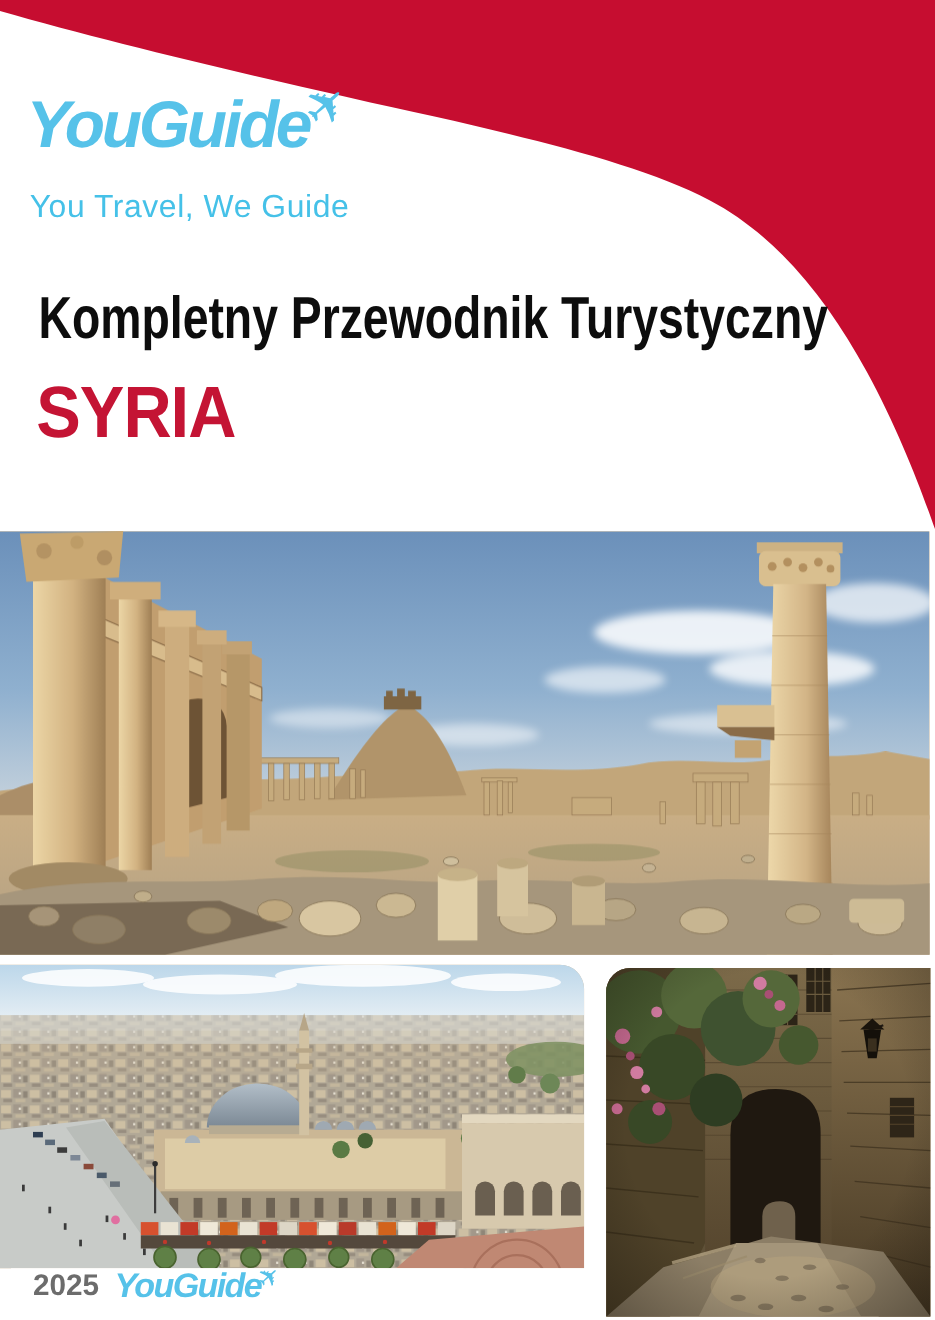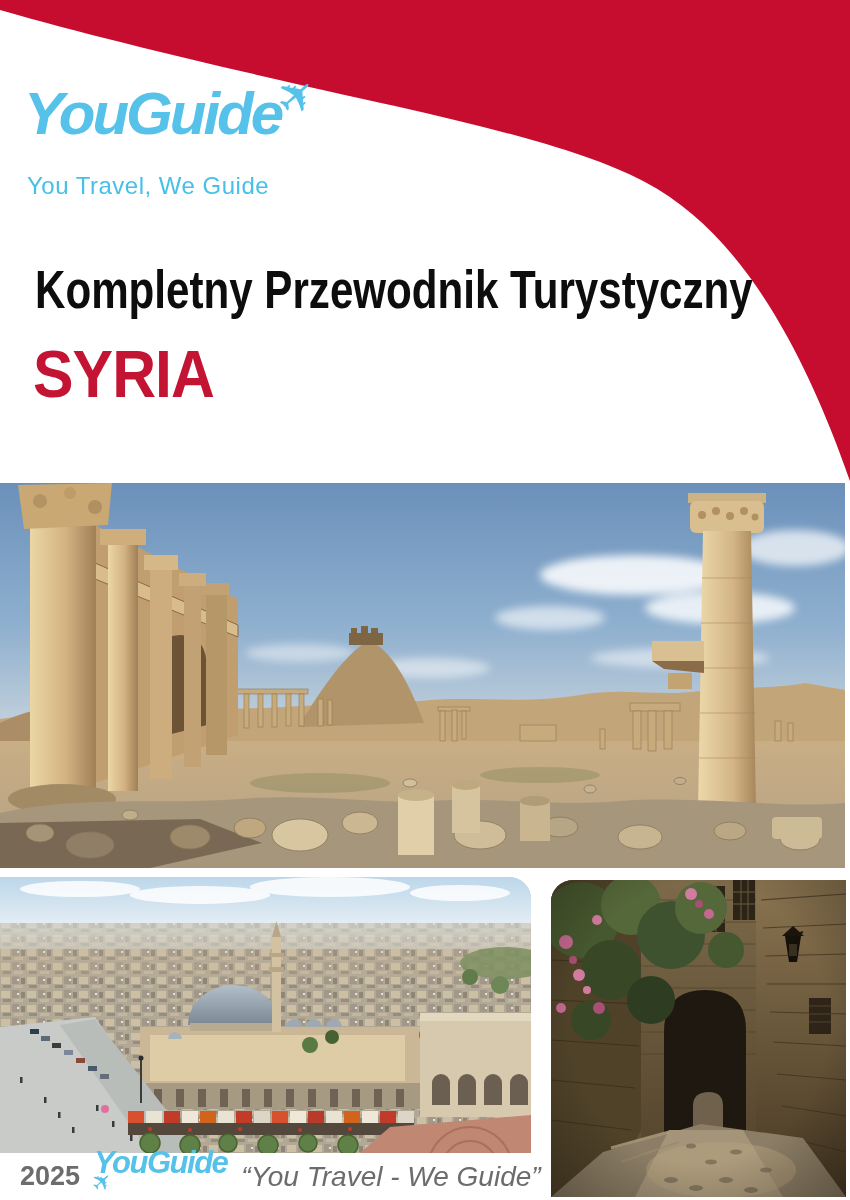--- a/index.html
+++ b/index.html
@@ -12,41 +12,41 @@
   .brand{position:absolute; left:24px; top:84px; white-space:nowrap;}
   .logo-text{
     font-family:Liberation Sans, sans-serif; font-style:italic; font-weight:bold;
     font-size:60px; letter-spacing:-3px; color:#56c2e9; line-height:1;
   }
   .plane{
     display:inline-block; color:#56c2e9; font-size:46px; font-style:normal;
     transform:translate(-4px,-22px) rotate(-42deg);
   }
   .tagline{
-    position:absolute; left:27px; top:172px; font-size:24px; color:#45c1e8;
+    position:absolute; left:27px; top:172px; font-size:29px; color:#45c1e8;
     letter-spacing:0.5px; white-space:nowrap;
   }
   .title{
     position:absolute; left:35px; top:260px; font-size:54px; font-weight:bold;
     color:#0d0d0d; line-height:1.1; transform:scaleX(0.78); transform-origin:left top;
     white-space:nowrap;
   }
   .country{
     position:absolute; left:33px; top:338px; font-size:66px; font-weight:bold;
     line-height:1.1; transform:scaleX(0.92); transform-origin:left top;
     letter-spacing:-1px; white-space:nowrap;
   }
   .photo{position:absolute; overflow:hidden; background:#cbb89a;}
   .photo svg{display:block; width:100%; height:100%;}
   .photo-main{left:0; top:483px; width:845px; height:385px;}
   .photo-aleppo{left:0; top:877px; width:531px; height:276px; border-radius:0 22px 0 0;}
   .photo-alley{left:551px; top:880px; width:295px; height:317px; border-radius:22px 0 0 0;}
   .footer{
-    position:absolute; left:0; top:1153px; width:531px; height:47px; background:#ffffff;
-    display:flex; align-items:center; padding-left:20px; box-sizing:border-box;
+    position:absolute; left:10px; top:1153px; width:531px; height:47px; background:#ffffff;
+    display:flex; padding-left:20px; box-sizing:border-box;
   }
   .footer-year{font-size:27px; font-weight:bold; color:#6c6c6c; margin-right:14px;}
   .footer-logo .logo-text{font-size:31px; letter-spacing:-1.5px;}
   .footer-logo .plane{font-size:24px; transform:translate(-2px,-10px) rotate(-42deg);}
   .footer-quote{font-size:28px; font-style:italic; color:#6c6c6c; margin-left:14px; white-space:nowrap;}
 </style>
 </head>
 <body>
 
 <div class="page">
@@ -480,16 +480,15 @@
         <circle cx="36" cy="110" r="4" fill="#d17ba0"></circle>
           <circle cx="148" cy="24" r="4" fill="#a84f74"></circle>
       </g>
       <rect width="295" height="317" fill="url(#vig)"></rect>
     </svg>
   </div>
 
   <div class="footer">
     <span class="footer-year">2025</span>
     <span class="footer-logo"><span class="logo-text">YouGuide</span><span class="plane">✈</span></span>
-    <span class="footer-quote">“You Travel - We Guide”</span>
   </div>
 
 </div>
 
 </body></html>

